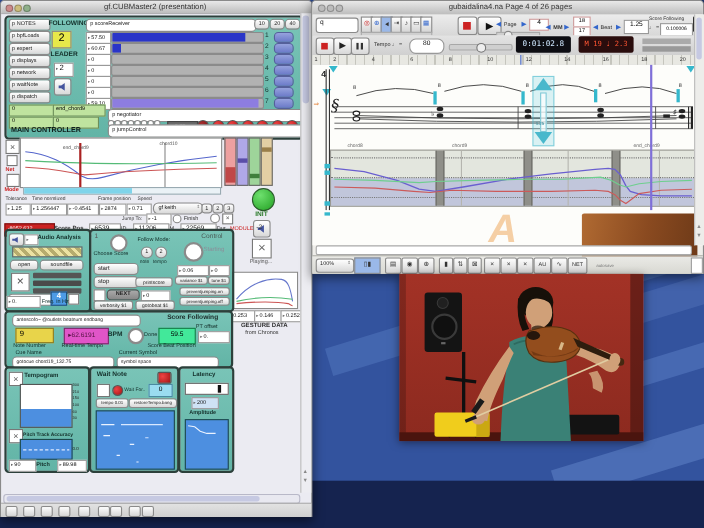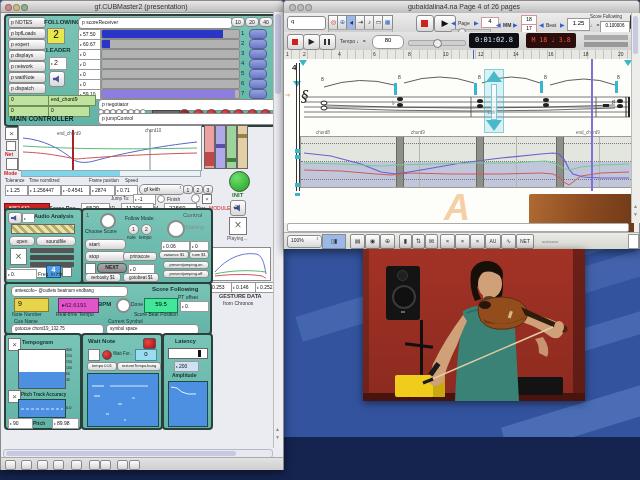--- a/index.html
+++ b/index.html
@@ -450,21 +450,21 @@
     <div class="ab btn" style="left:35px;top:2px;width:15px;height:14px">
         <div class="ab" style="left:4px;top:4px;width:2px;height:6px;background:#333"></div>
         <div class="ab" style="left:8px;top:4px;width:2px;height:6px;background:#333"></div>
       </div>
     <div class="ab" style="left:56px;top:6px;font-size:5px;color:#333">Tempo ♩ =</div>
     <div class="ab" style="left:88px;top:3px;width:30px;height:11px;background:#fff;border:1px solid #999;border-radius:6px;font-size:6px;text-align:center;padding-top:1px"><span>80</span></div>
     <div class="ab" style="left:124px;top:8px;width:56px;height:4px;background:#cfcfcf;border:1px solid #a8a8a8;border-radius:2px">
         <div class="ab circle" style="left:24px;top:-2px;width:7px;height:7px;background:#eee;border:1px solid #777"></div>
       </div>
     <div class="ab lcd" style="left:185px;top:1px;width:50px;height:15px;background:#0d0d12;color:#cfe8ff;font-size:7px;line-height:15px"><span>0:01:02.8</span></div>
-    <div class="ab lcd" style="left:242px;top:1px;width:50px;height:15px;background:#2a0d0d;color:#ff5533;font-size:6.5px;line-height:15px"><span>M 18 ♩ 3.8</span></div>
+    <div class="ab lcd" style="left:242px;top:1px;width:50px;height:15px;background:#2a0d0d;color:#ff5533;font-size:6.5px;line-height:15px"><span>M 19 ♩ 2.3</span></div>
     <div class="ab" style="left:300px;top:3px;width:44px;height:5px;background:#aaa"></div>
     <div class="ab" style="left:300px;top:10px;width:44px;height:5px;background:#999"></div>
   </div>
 
   <div class="ab" style="left:0;top:49px;width:355px;height:9px;background:#e8e8e2 repeating-linear-gradient(90deg,transparent 0 7px,#c5c5bd 7px 8px);border-bottom:1px solid #b5b5b5">
     <span class="ab" style="left:2px;top:1px;font-size:5px;color:#333">1</span>
     <span class="ab" style="left:19px;top:1px;font-size:5px;color:#333">2</span>
     <span class="ab" style="left:54px;top:1px;font-size:5px;color:#333">4</span>
     <span class="ab" style="left:89px;top:1px;font-size:5px;color:#333">6</span>
     <span class="ab" style="left:124px;top:1px;font-size:5px;color:#333">8</span>

